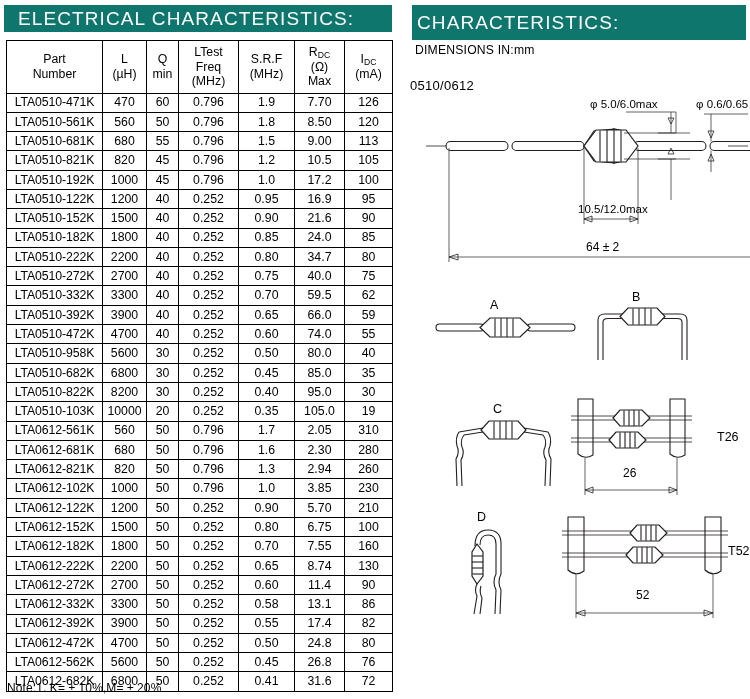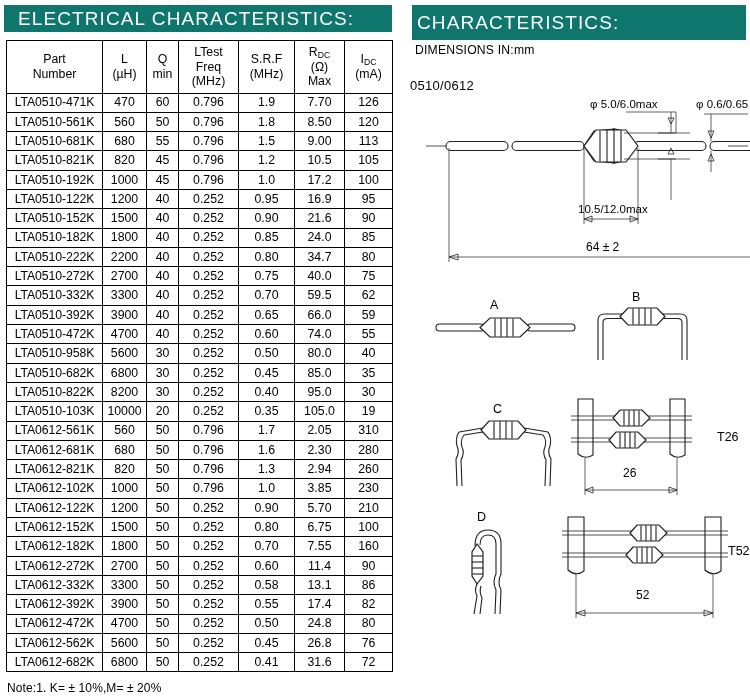--- a/index.html
+++ b/index.html
@@ -346,20 +346,29 @@
         <tr>
           <td>LTA0612-182K</td>
           <td>1800</td>
           <td>50</td>
           <td>0.252</td>
           <td>0.70</td>
           <td>7.55</td>
           <td>160</td>
         </tr>
         <tr>
+          <td>LTA0612-222K</td>
+          <td>2200</td>
+          <td>50</td>
+          <td>0.252</td>
+          <td>0.65</td>
+          <td>8.74</td>
+          <td>130</td>
+        </tr>
+        <tr>
           <td>LTA0612-272K</td>
           <td>2700</td>
           <td>50</td>
           <td>0.252</td>
           <td>0.60</td>
           <td>11.4</td>
           <td>90</td>
         </tr>
         <tr>
           <td>LTA0612-332K</td>

